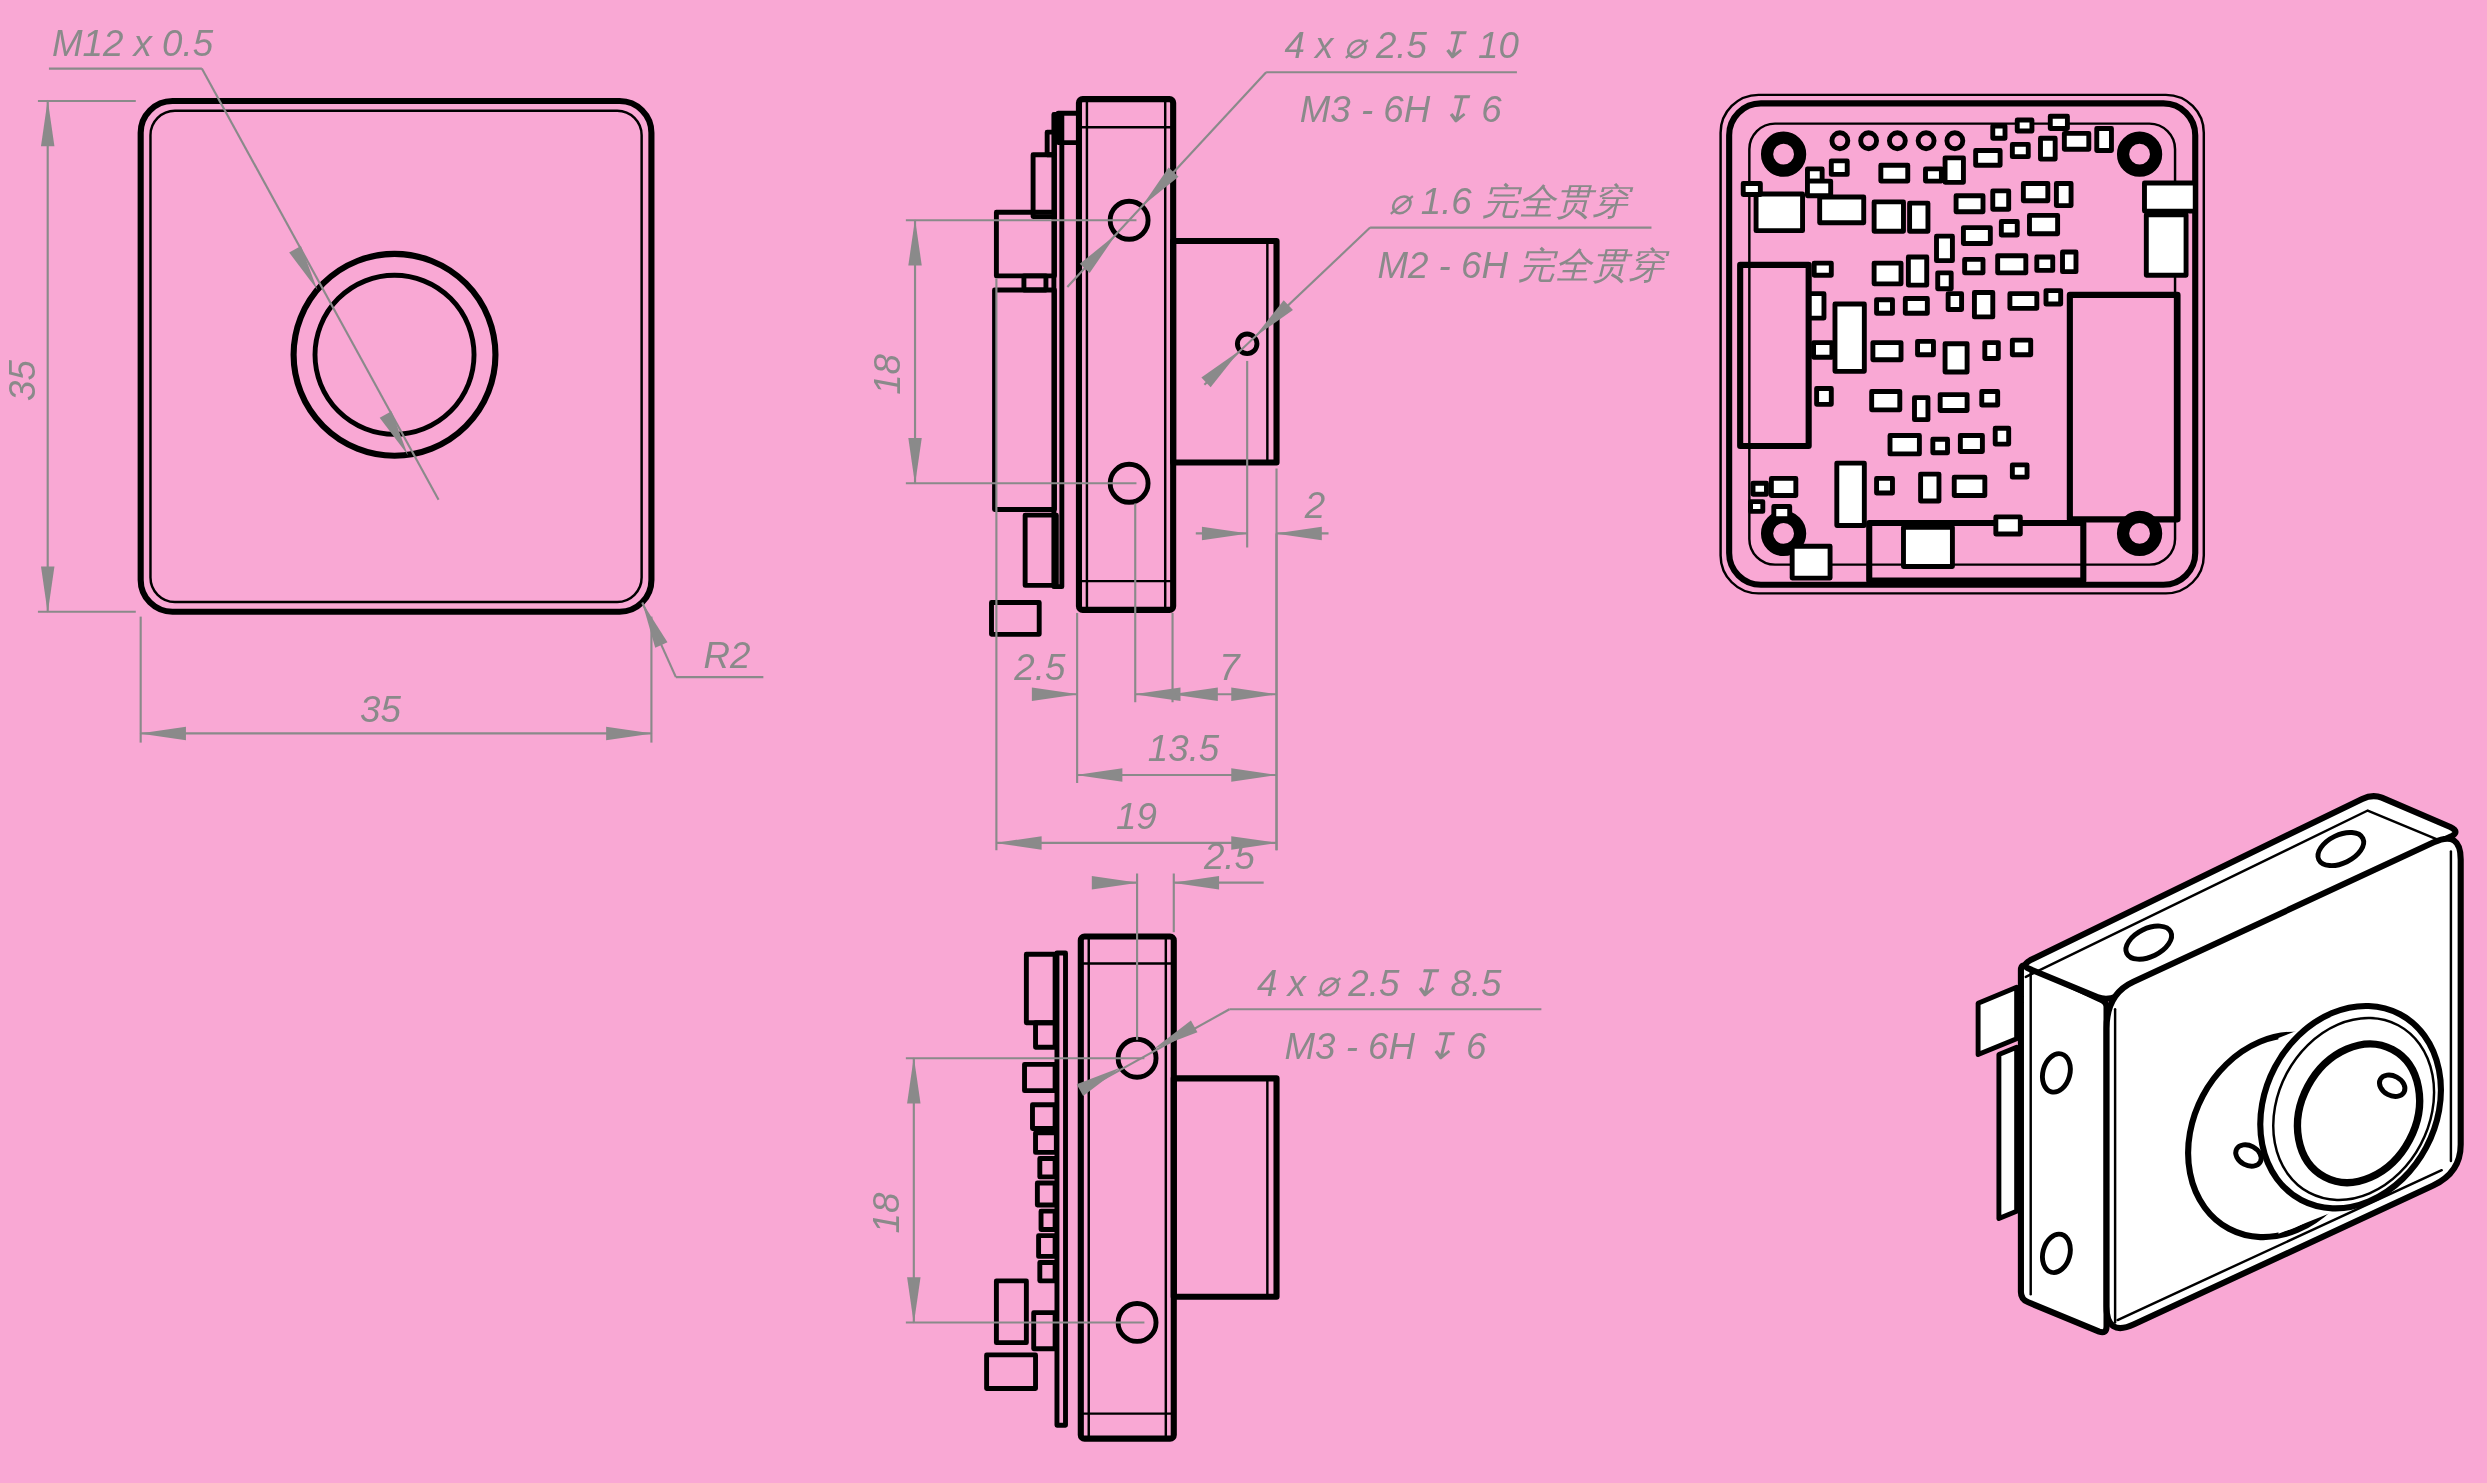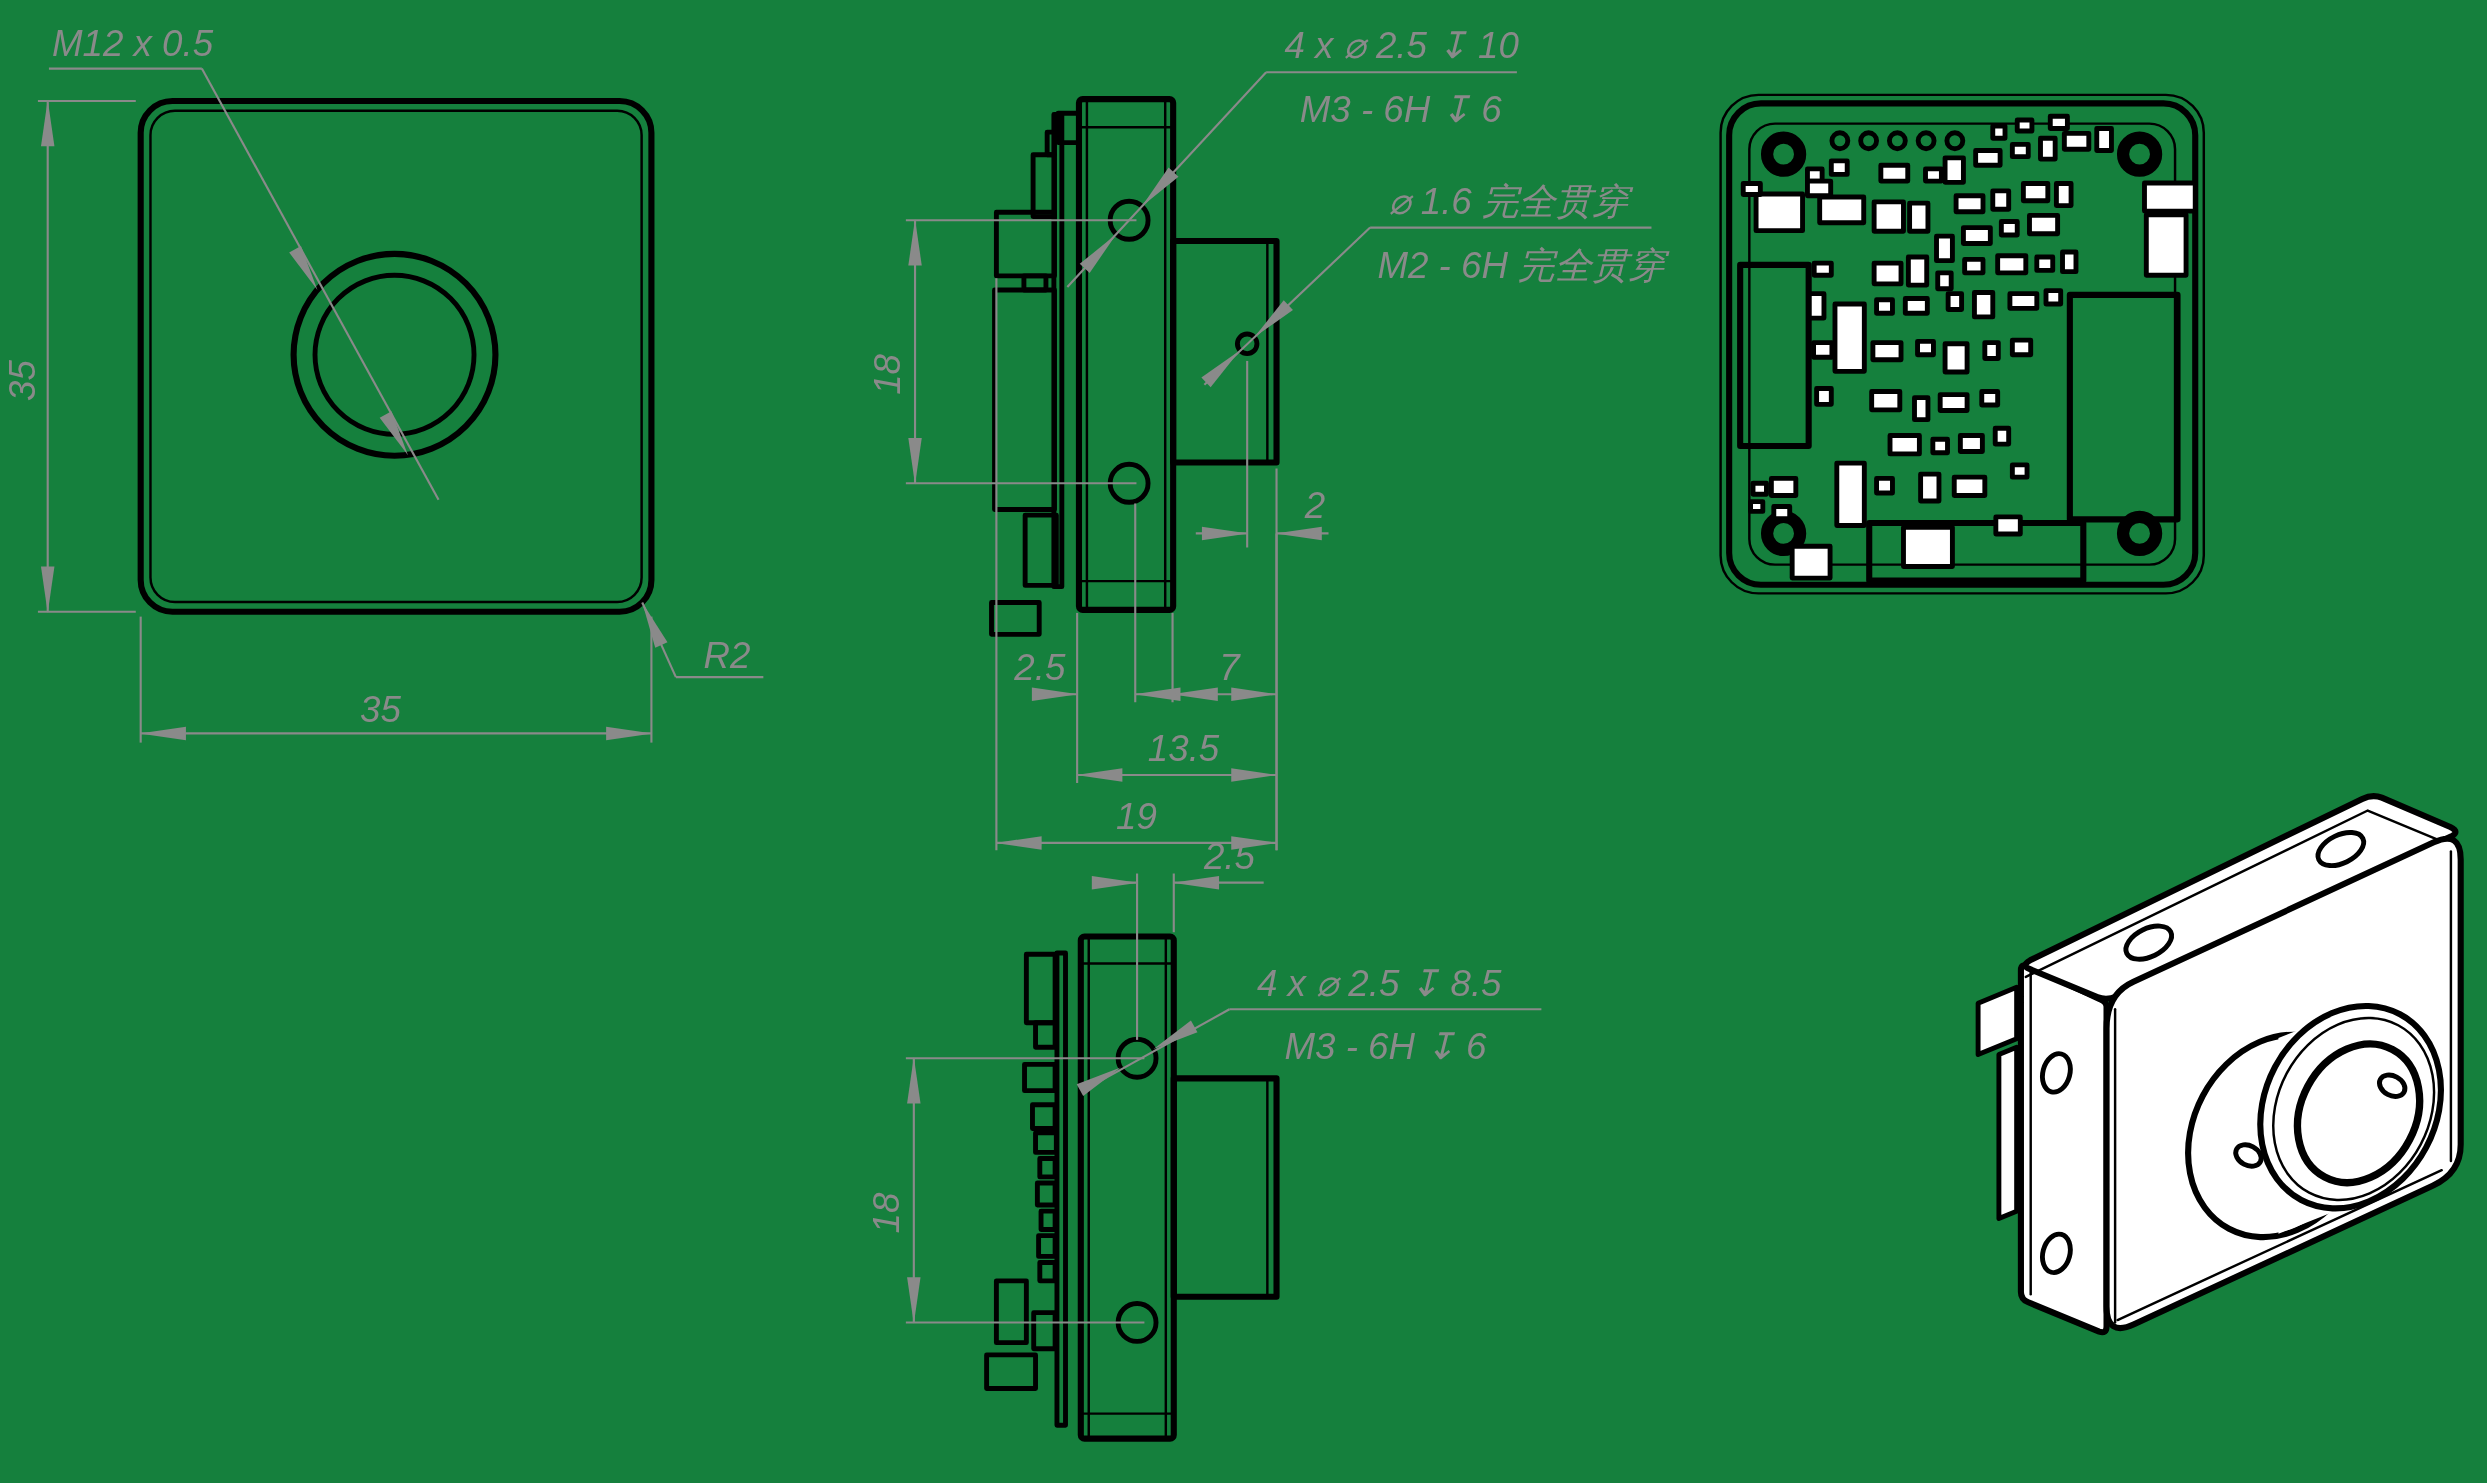--- a/index.html
+++ b/index.html
@@ -1,16 +1,16 @@
 <!DOCTYPE html>
 <html style="font-size:9.8px"><head>
 <meta charset="utf-8">
 <style>
   html,body{margin:0;padding:0;background:#fff;}
-  .stage{position:relative;width:2487px;height:1484px;background:#15803d;overflow:hidden;}
+  .stage{position:relative;width:2487px;height:1484px;background:#f9a8d4;overflow:hidden;}
   svg{display:block;}
   .o  {fill:none;stroke:#000;stroke-width:10;stroke-linejoin:round;stroke-linecap:round;}
   .o8 {fill:none;stroke:#000;stroke-width:8;stroke-linejoin:round;stroke-linecap:round;}
   .t  {fill:none;stroke:#000;stroke-width:4;stroke-linejoin:round;stroke-linecap:round;}
   .w  {fill:#fff;stroke:#000;stroke-width:10;stroke-linejoin:round;}
   .w8 {fill:#fff;stroke:#000;stroke-width:8;stroke-linejoin:round;}
   .smd{fill:#fff;stroke:#000;stroke-width:8;stroke-linejoin:round;}
   .d  {fill:none;stroke:#8a8a8a;stroke-width:3.5;}
   .df {fill:#8a8a8a;stroke:none;}
   .dt {font:italic 60px "Liberation Sans", sans-serif;fill:#8a8a8a;}

